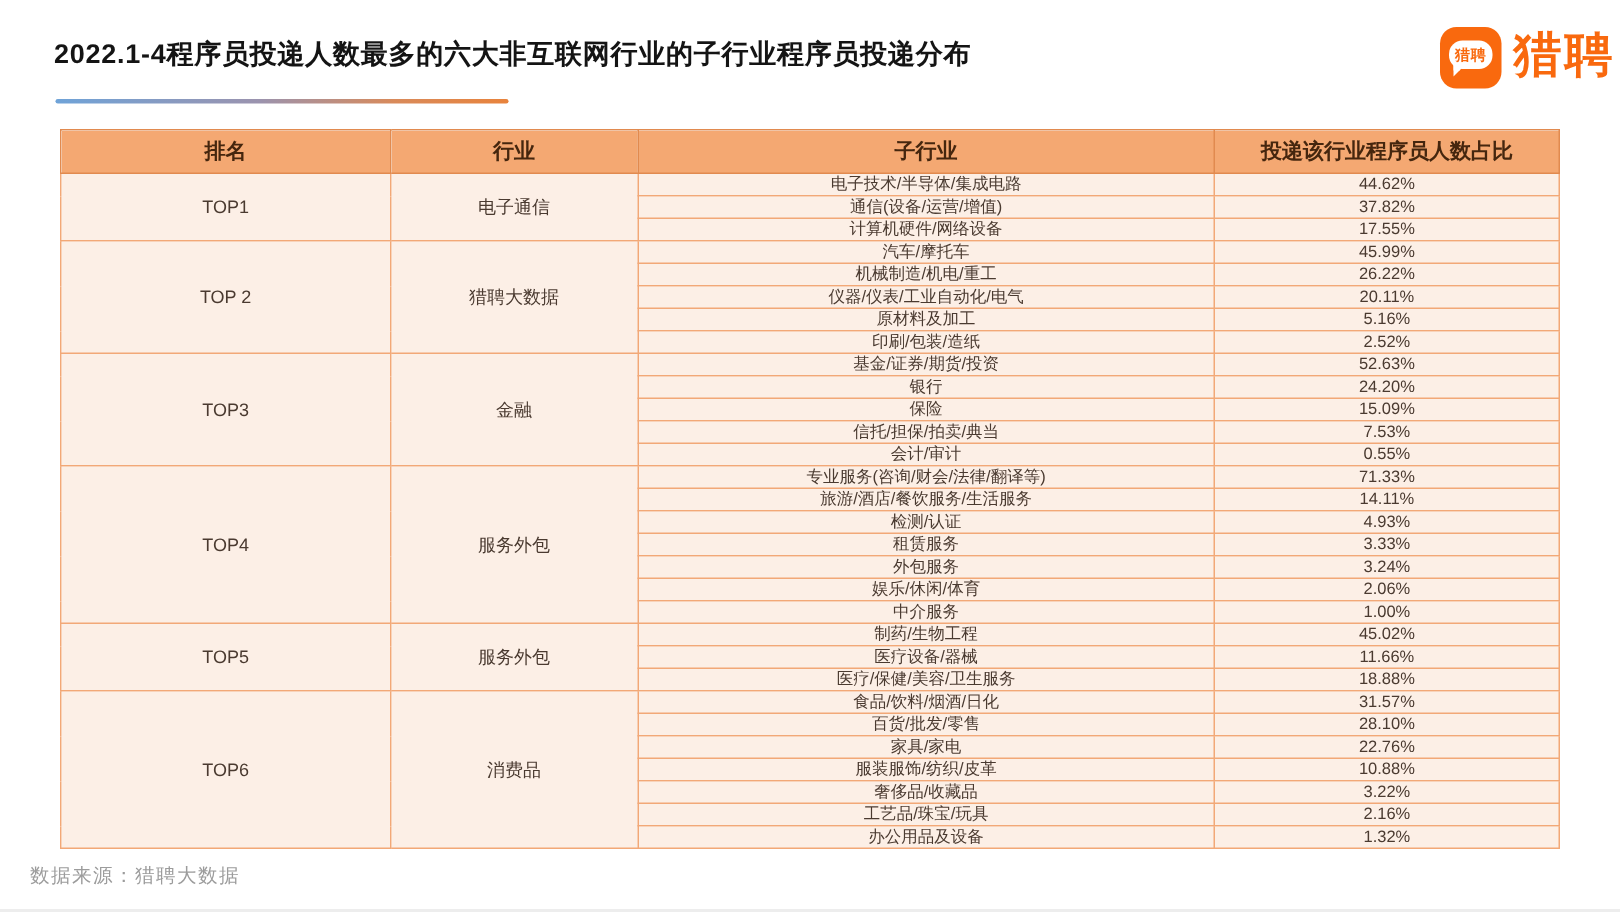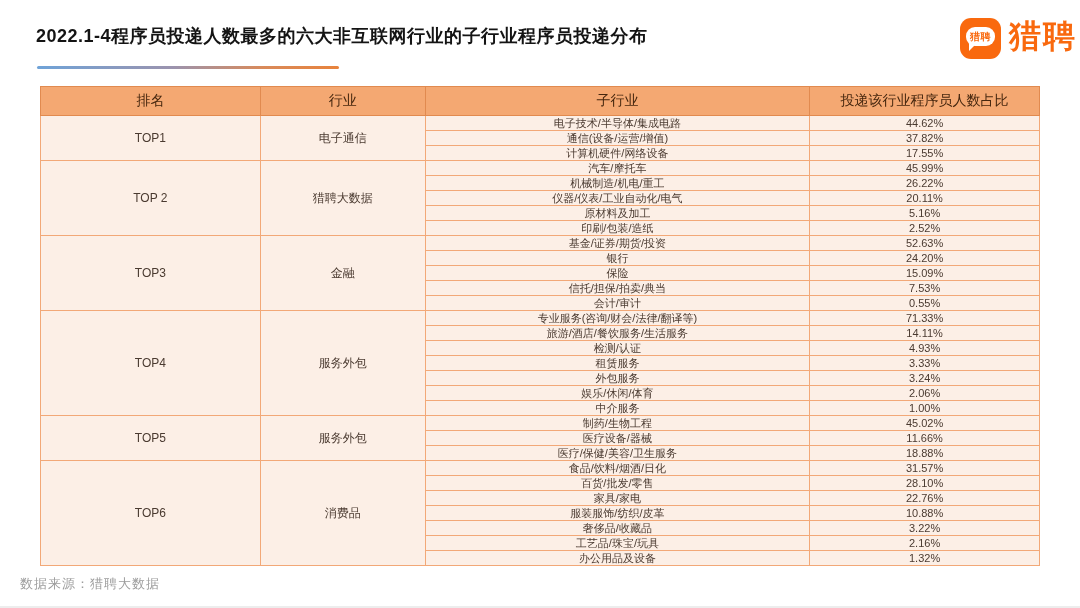--- a/index.html
+++ b/index.html
@@ -41,21 +41,21 @@
   .logo-bubble-text { color: #F9690E; font-size: 10px; font-weight: bold; letter-spacing: 0.5px; }
   .logo-wordmark { font-size: 32px; font-weight: 800; color: #F9690E; letter-spacing: 2px; }
 
   .table-wrap { position: absolute; left: 40px; top: 86px; width: 1000px; }
   table.data-table {
     width: 100%; border-collapse: collapse; table-layout: fixed;
     border: 1px solid #E8944F;
   }
   table.data-table th {
     background: #F4A872; color: #45260E;
-    font-size: 14px; font-weight: normal;
+    font-size: 14px; font-weight: bold;
     height: 28px; padding: 0; text-align: center;
     border: 1px solid #E18A4F; overflow: hidden; white-space: nowrap;
   }
   table.data-table td {
     background: #FCEFE6; color: #4A3A30;
     font-size: 11px; height: 14px; line-height: 14px;
     padding: 0; text-align: center;
     border: 1px solid #F2A877;
     overflow: hidden; white-space: nowrap;
   }

